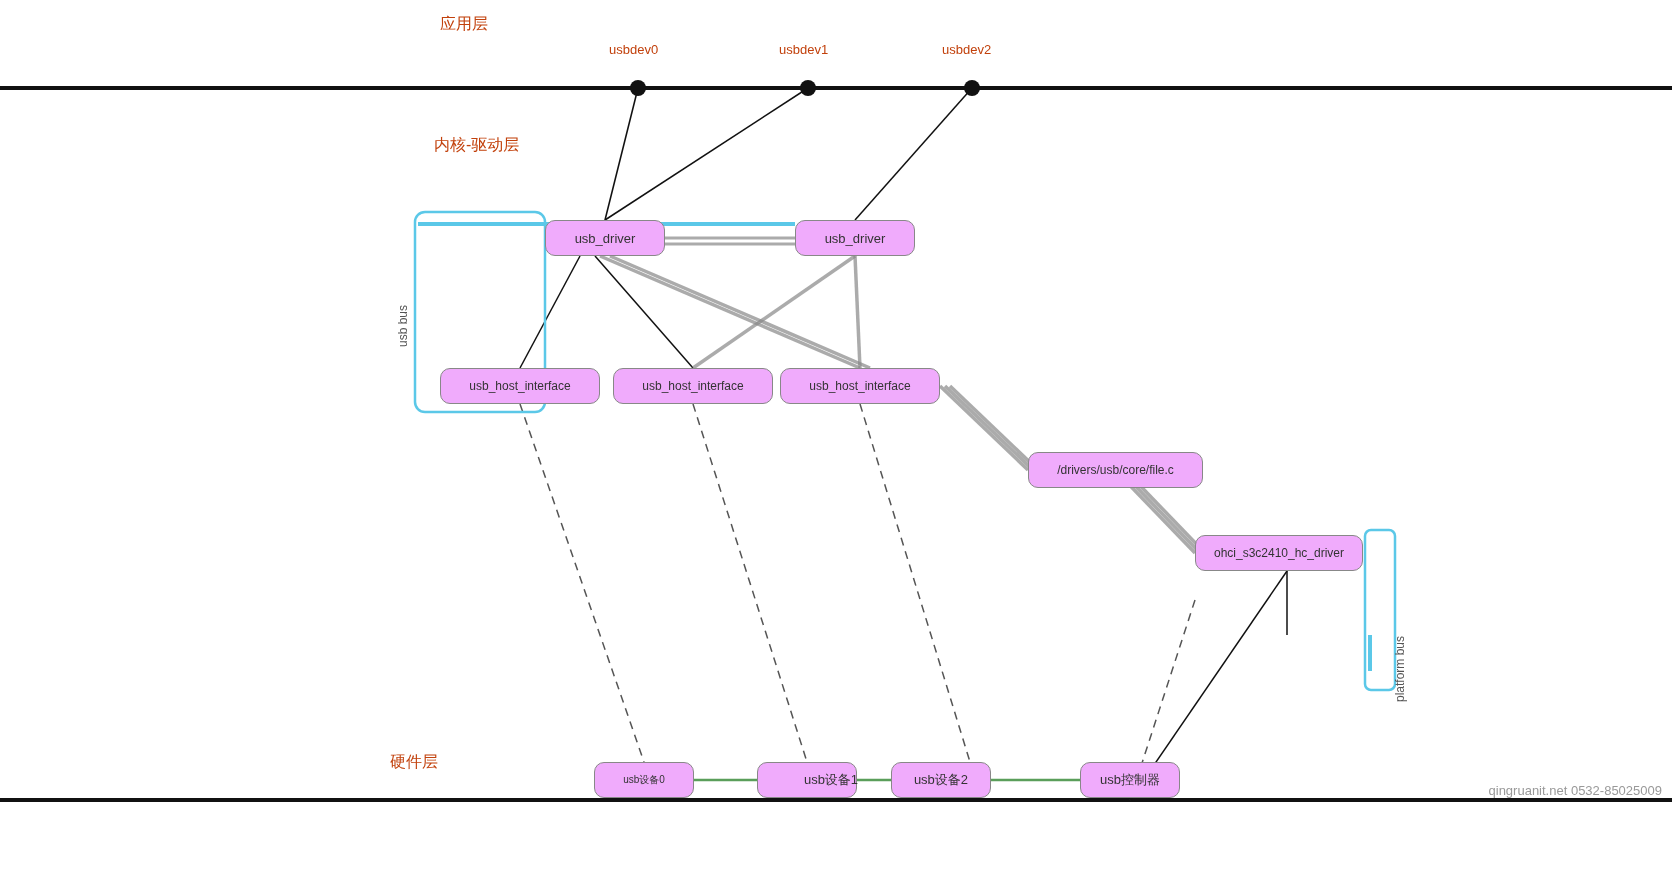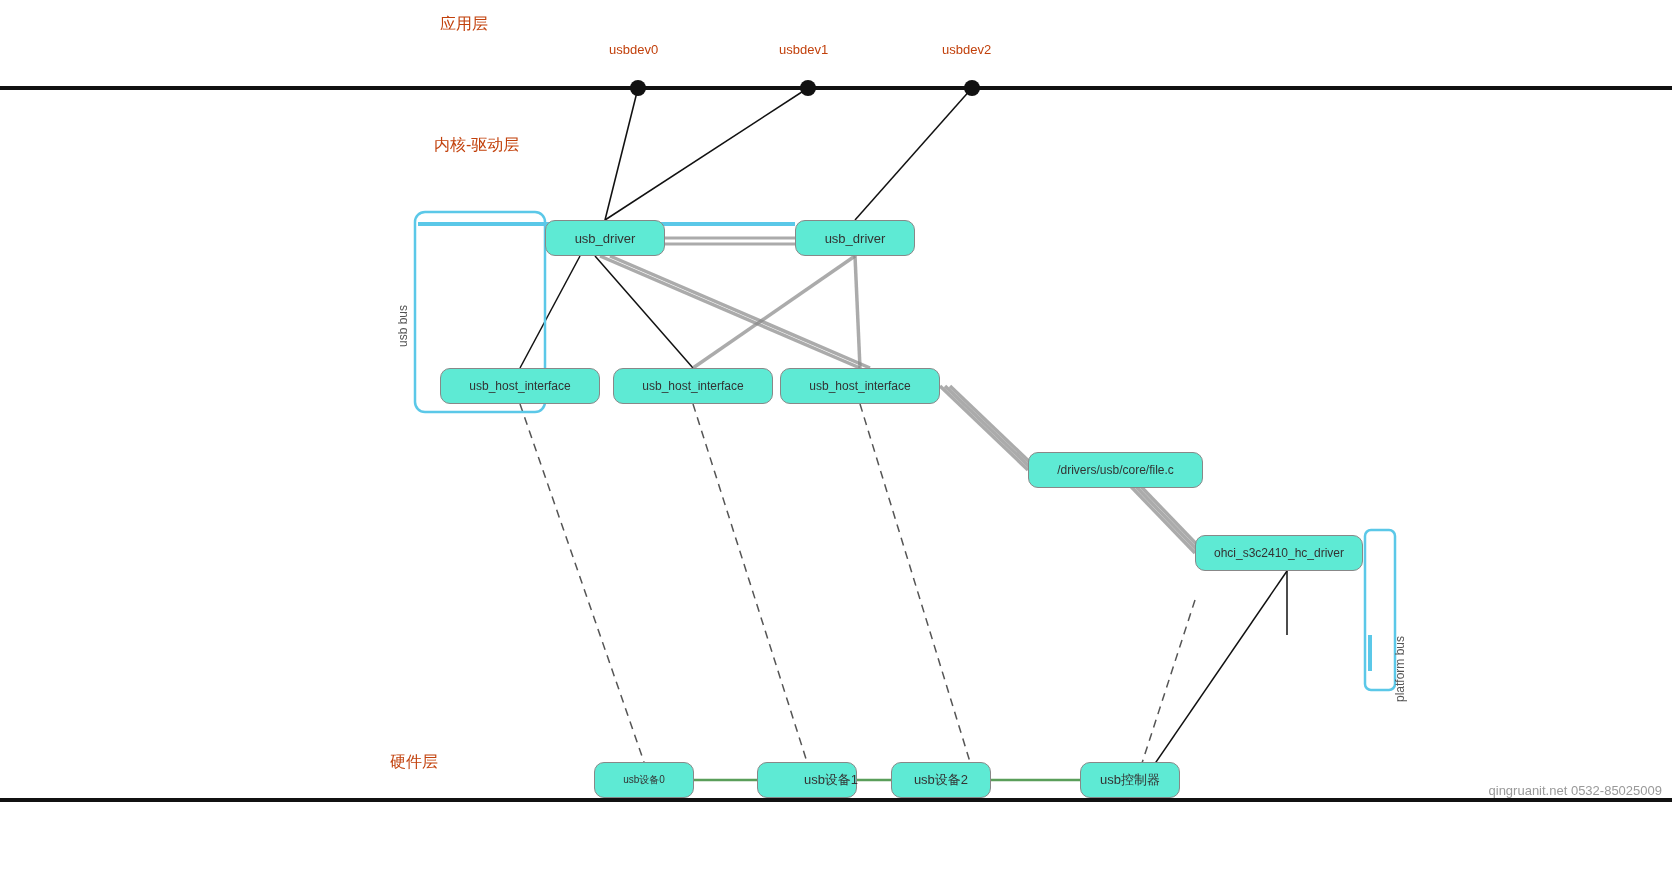--- a/index.html
+++ b/index.html
@@ -25,21 +25,21 @@
     }
     .label-text {
       position: absolute;
       font-size: 14px;
       color: #c2410c;
     }
     .node-box {
       position: absolute;
       border: 1.5px solid #888;
       border-radius: 10px;
-      background: #5eead4;
+      background: #f0abfc;
       display: flex;
       align-items: center;
       justify-content: center;
       font-size: 13px;
       color: #333;
       white-space: nowrap;
     }
     .watermark {
       position: absolute;
       font-size: 13px;

